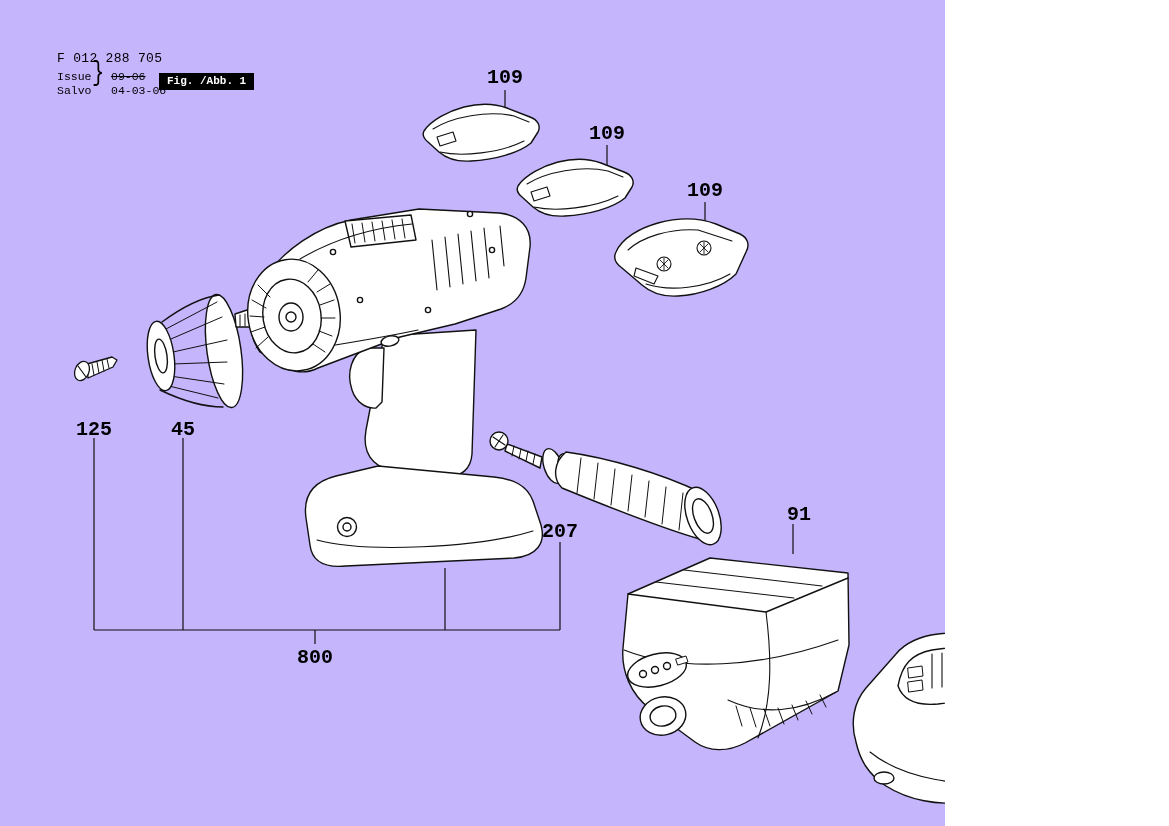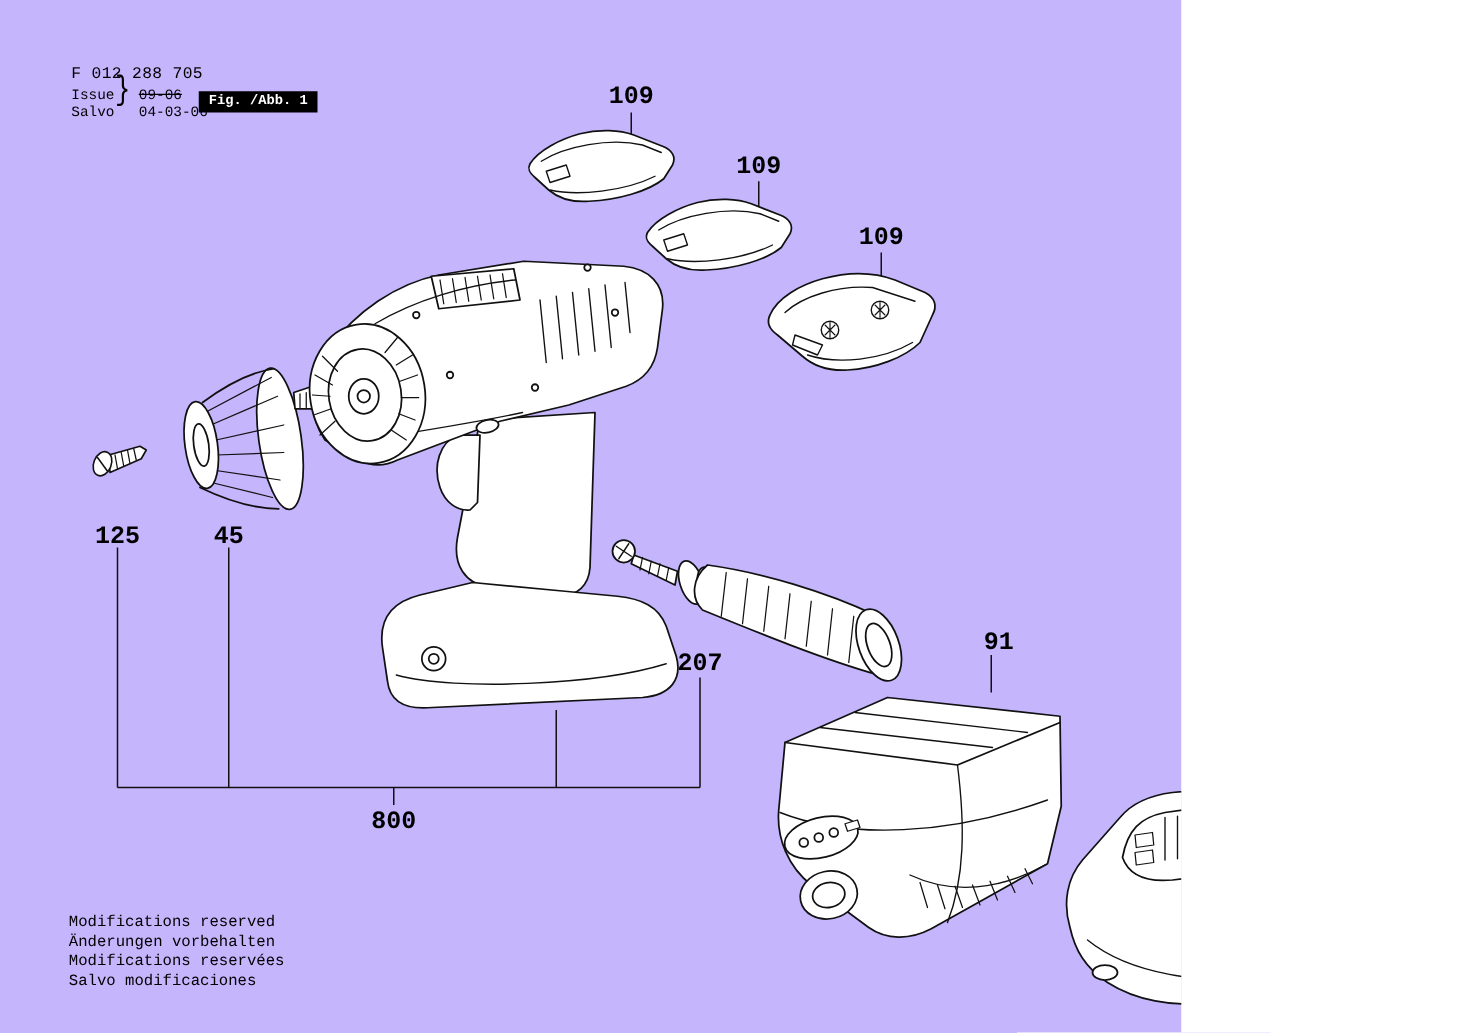--- a/index.html
+++ b/index.html
@@ -190,20 +190,14 @@
   <div class="plabel" style="left:505px;top:66px">109</div>
   <div class="plabel" style="left:607px;top:122px">109</div>
   <div class="plabel" style="left:705px;top:179px">109</div>
   <div class="plabel" style="left:94px;top:418px">125</div>
   <div class="plabel" style="left:183px;top:418px">45</div>
   <div class="plabel" style="left:560px;top:520px">207</div>
   <div class="plabel" style="left:315px;top:646px">800</div>
   <div class="plabel" style="left:799px;top:503px">91</div>
   <div class="plabel" style="left:990px;top:585px">299</div>
 
-  <div class="footer">
-    <div>Modifications reserved</div>
-    <div>Änderungen vorbehalten</div>
-    <div>Modifications reservées</div>
-    <div>Salvo modificaciones</div>
-  </div>
 
 </div>
 
 </body></html>

